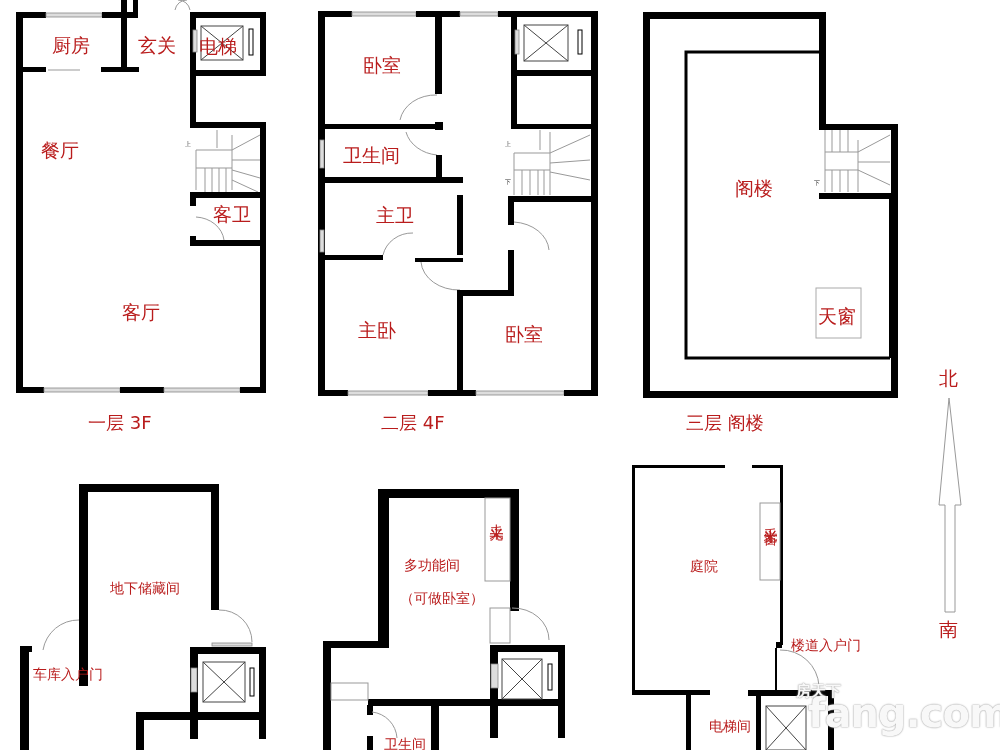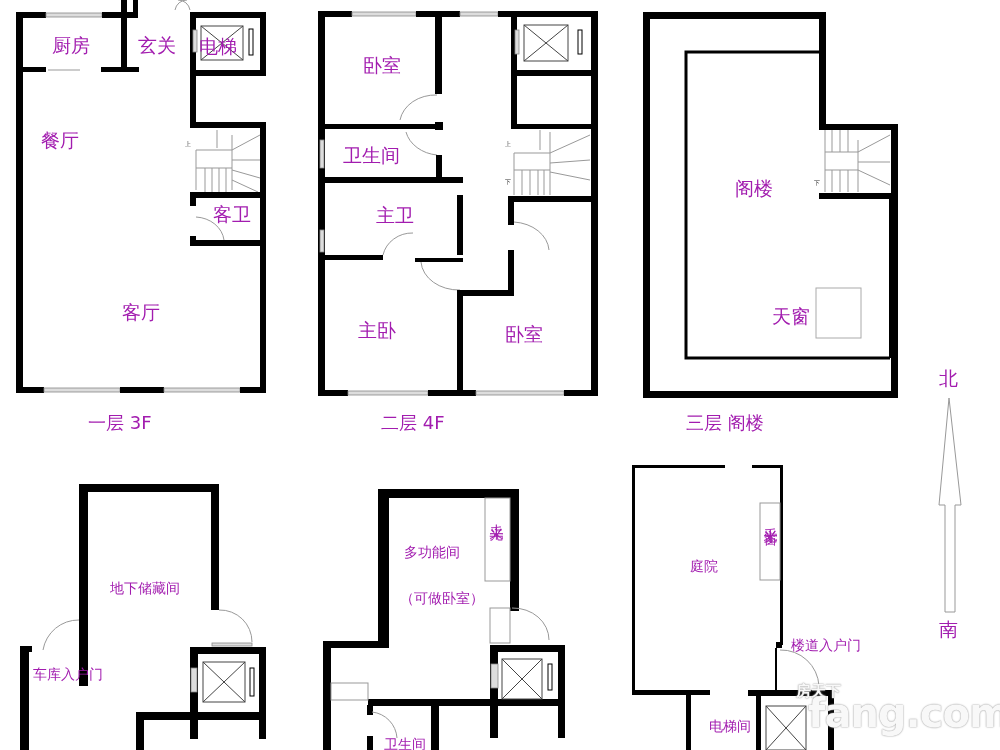--- a/index.html
+++ b/index.html
@@ -2,21 +2,21 @@
 <html><head>
 <meta charset="utf-8">
 <style>
   html, body { margin: 0; padding: 0; background: #ffffff; }
   body { width: 1000px; height: 750px; overflow: hidden; position: relative; font-family: "DejaVu Sans", sans-serif; }
   svg { position: absolute; left: 0; top: 0; }
   .wall { fill: #000; }
   .thin { stroke: #000; stroke-width: 1; fill: none; }
   .grey { stroke: #999; stroke-width: 1; fill: none; }
   .win { fill: #ddd; stroke: #888; stroke-width: 0.8; }
-  .lbl { position: absolute; color: #a21caf; white-space: nowrap; font-family: "DejaVu Sans", sans-serif; }
+  .lbl { position: absolute; color: #b91c1c; white-space: nowrap; font-family: "DejaVu Sans", sans-serif; }
   .big { font-size: 19px; }
   .mid { font-size: 14px; }
   .cap { font-size: 18px; }
   .vert { writing-mode: vertical-rl; letter-spacing: 2px; }
   .wm1 { position: absolute; font-family: "DejaVu Sans", sans-serif; font-weight: bold; color: rgba(255,255,255,0.92); text-shadow: 0 0 2px #aaa, 0 0 1px #999; }
 </style>
 </head>
 <body>
 
 <svg width="1000" height="750" viewBox="0 0 1000 750">
@@ -253,40 +253,40 @@
   </g>
 
   <g>
     <path d="M949 398 L939 505 L945 505 L945 612 L955 612 L955 505 L961 505 Z" fill="#fff" stroke="#999" stroke-width="1"></path>
   </g>
 </svg>
 
 <span class="lbl big" style="left:52px;top:33px">厨房</span>
 <span class="lbl big" style="left:138px;top:33px">玄关</span>
 <span class="lbl big" style="left:199px;top:34px">电梯</span>
-<span class="lbl big" style="left:41px;top:128px">餐厅</span>
+<span class="lbl big" style="left:41px;top:138px">餐厅</span>
 <span class="lbl big" style="left:213px;top:202px">客卫</span>
 <span class="lbl big" style="left:122px;top:300px">客厅</span>
 <span class="lbl cap" style="left:88px;top:411px">一层    3F</span>
 
 <span class="lbl big" style="left:363px;top:53px">卧室</span>
 <span class="lbl big" style="left:343px;top:143px">卫生间</span>
 <span class="lbl big" style="left:376px;top:203px">主卫</span>
 <span class="lbl big" style="left:358px;top:318px">主卧</span>
 <span class="lbl big" style="left:505px;top:322px">卧室</span>
 <span class="lbl cap" style="left:381px;top:411px">二层     4F</span>
 
 <span class="lbl big" style="left:735px;top:176px">阁楼</span>
-<span class="lbl big" style="left:772px;top:304px">天窗</span>
+<span class="lbl big" style="left:818px;top:304px">天窗</span>
 <span class="lbl cap" style="left:686px;top:411px">三层  阁楼</span>
 
 <span class="lbl mid" style="left:110px;top:580px">地下储藏间</span>
 <span class="lbl mid" style="left:33px;top:666px">车库入户门</span>
 
-<span class="lbl mid" style="left:404px;top:544px">多功能间</span>
+<span class="lbl mid" style="left:404px;top:557px">多功能间</span>
 <span class="lbl mid" style="left:400px;top:590px">（可做卧室）</span>
 <span class="lbl mid vert" style="left:488px;top:512px">上采光</span>
 <span class="lbl mid" style="left:384px;top:736px">卫生间</span>
 
 <span class="lbl mid" style="left:690px;top:558px">庭院</span>
 <span class="lbl mid vert" style="left:762px;top:516px">采光窗</span>
 <span class="lbl mid" style="left:791px;top:637px">楼道入户门</span>
 <span class="lbl mid" style="left:709px;top:718px">电梯间</span>
 
 <span class="lbl big" style="left:939px;top:366px">北</span>

